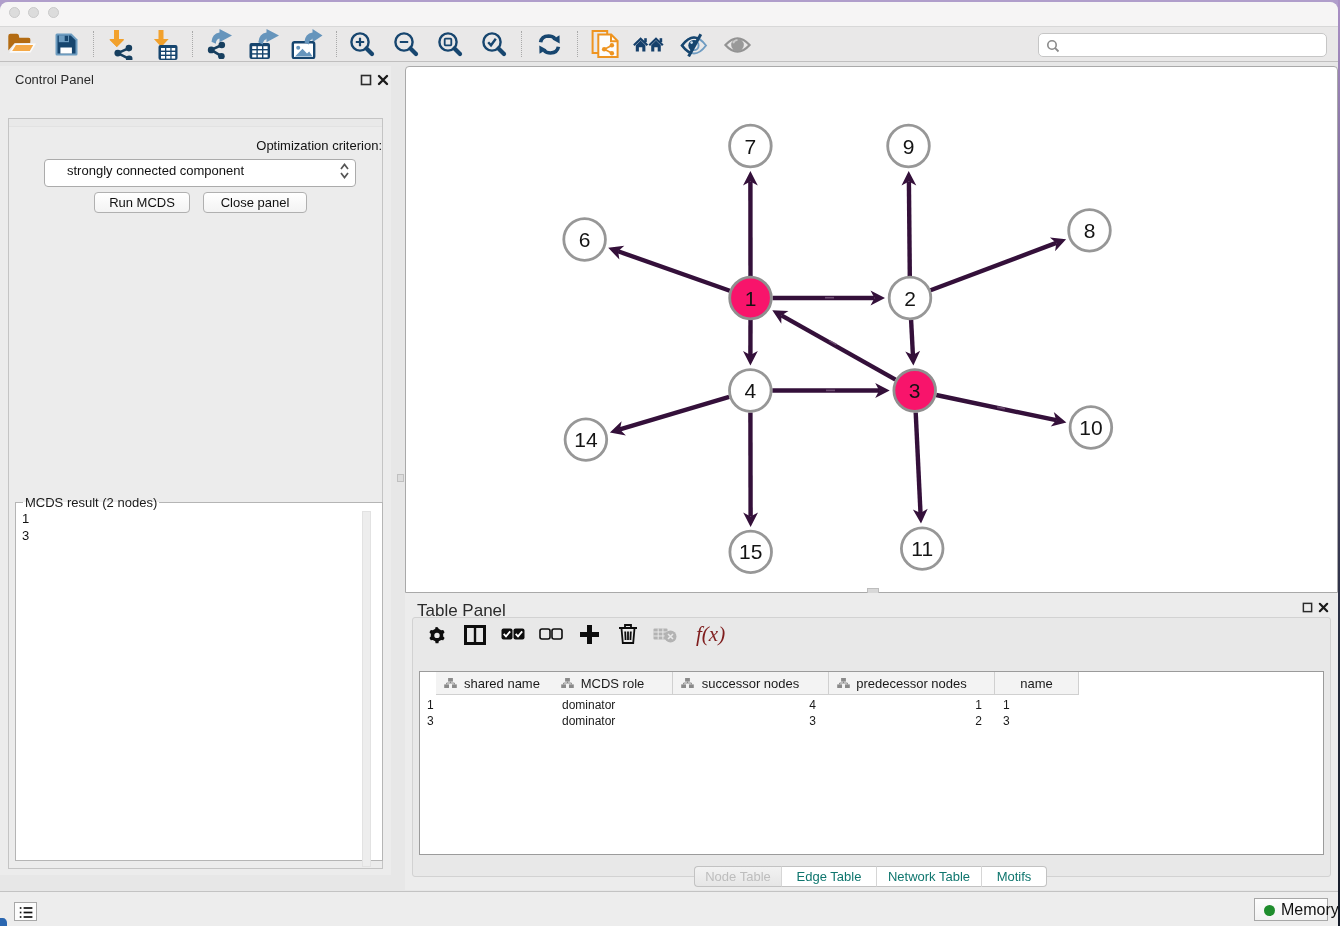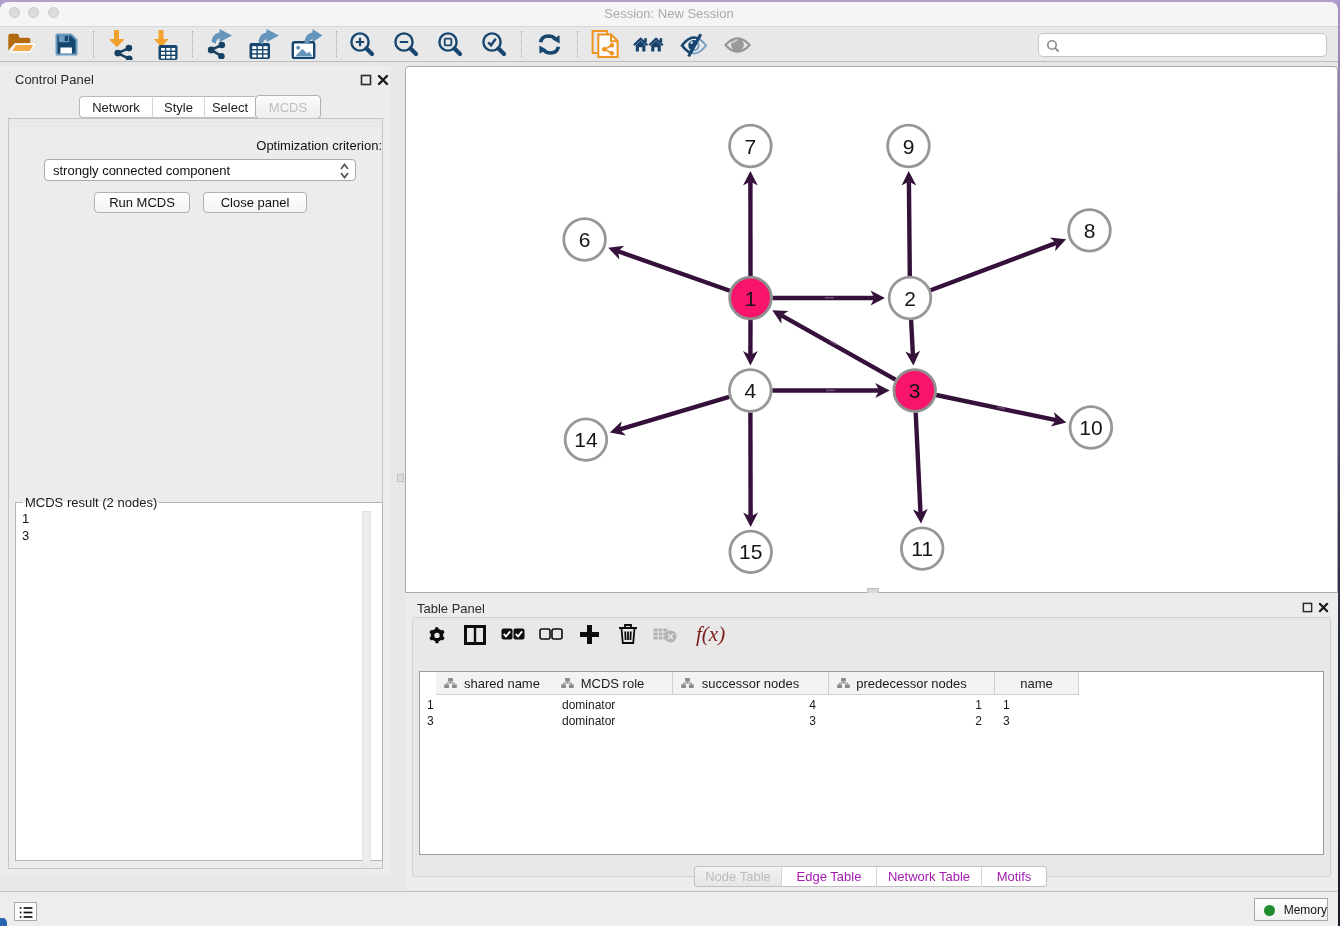--- a/index.html
+++ b/index.html
@@ -33,40 +33,39 @@
 #nettb { position:absolute; left:0; top:0; width:100%; height:21px; background:linear-gradient(#f2f2f2,#dcdbdb); border-bottom:1px solid #b3b3b3; border-radius:4px 4px 0 0; }
 #nettitle { position:absolute; top:3px; width:100%; text-align:center; font-size:13px; font-weight:bold; color:#2e2e2e; }
 #graph { position:absolute; left:-1px; top:20px; }
 .gedge line { stroke:#34103a; stroke-width:4.4; }
 .gedge polygon { fill:#34103a; }
 .gnode { stroke:#979797; stroke-width:2.8; fill:#fff; }
 .gnode.sel { fill:#f8146b; stroke:#8f8f8f; }
 .glabel { font-size:21px; fill:#141414; text-anchor:middle; }
 
 #tpanel { position:absolute; left:405px; top:591px; width:933px; height:297px; background:#ececec; }
-#tpanel-h { position:absolute; left:12px; top:8px; font-size:13px; color:#2b2b2b; }
+#tpanel-h { position:absolute; left:12px; top:8px; font-size:17px; color:#2b2b2b; }
 #tinner { position:absolute; left:7px; top:24px; width:919px; height:260px; background:#e8e8e8; border:1px solid #d2d2d2; border-radius:3px; }
 #ttable { position:absolute; left:6px; top:53px; width:905px; height:184px; background:#fff; border:1px solid #9b9b9b; }
 .thead { position:absolute; top:0; height:23px; background:#f3f3f3; border-right:1px solid #d0d0d0; border-bottom:1px solid #d0d0d0; font-size:13px; color:#1a1a1a; text-align:center; line-height:23px; }
 .trow { position:absolute; font-size:12px; color:#1a1a1a; height:16px; line-height:16px; }
 .sorticon { position:absolute; left:8px; top:5px; }
 #ttabs { position:absolute; left:289px; top:273px; height:21px; }
-.seg2 { float:left; height:21px; background:#fff; border-top:1px solid #c2c2c2; border-bottom:1px solid #c2c2c2; font-size:13px; color:#a21caf; text-align:center; line-height:20px; }
+.seg2 { float:left; height:21px; background:#fff; border-top:1px solid #c2c2c2; border-bottom:1px solid #c2c2c2; font-size:13px; color:#0f766e; text-align:center; line-height:20px; }
 
 #statusbar { position:absolute; left:0; top:889px; width:1338px; height:35px; background:#ededed; border-top:1px solid #c3c3c3; }
 </style>
 </head>
 <body>
 <div id="rightstrip"></div>
 <div id="win">
   <div id="titlebar">
     <div class="tl" style="left:9px;"></div>
     <div class="tl" style="left:28px;"></div>
     <div class="tl" style="left:48px;"></div>
-    <div id="wtitle">Session: New Session</div>
   </div>
   <div id="toolbar">
 
     <svg class="ticon" style="left:8px; top:6px;" width="28" height="21" viewBox="0 0 28 21">
       <path d="M0.3 17.5 L0.3 3 Q0.3 0.8 2.4 0.8 L8.8 0.8 Q10.6 0.8 10.9 2.6 L11.3 4.7 L20.5 4.7 Q22.6 4.7 22.4 6.9 L22.2 10 L6.5 10.2 Z" fill="#b36b12"></path>
       <path d="M7.4 11.3 L26.6 11.2 L22.2 18.8 L2.7 18.9 Z" fill="#f5a947" stroke="#fbfbfb" stroke-width="1.6"></path>
     </svg>
 
     <svg class="ticon" style="left:55px; top:6px;" width="23" height="23" viewBox="0 0 23 23">
       <path d="M2 0.5 H16.5 L22.5 6.5 V21 Q22.5 22.5 21 22.5 H2 Q0.5 22.5 0.5 21 V2 Q0.5 0.5 2 0.5 Z" fill="#6d9cc0"></path>
@@ -240,30 +239,24 @@
     </div>
   </div>
   <div id="cpanel">
     <div id="cpanel-h">Control Panel</div>
     <svg class="panicons" style="left:360px;" width="12" height="12" viewBox="0 0 12 12">
         <rect x="1.5" y="1.5" width="9" height="9" fill="none" stroke="#2b2b2b" stroke-width="1.6"></rect>
       </svg>
     <svg class="panicons" style="left:377px;" width="12" height="12" viewBox="0 0 12 12">
         <path d="M2 2 L10 10 M10 2 L2 10" stroke="#1a1a1a" stroke-width="2.4" stroke-linecap="round"></path>
       </svg>
-    <div id="cptabs">
-      <div class="seg" style="width:73px; border-left:1px solid #b9b9b9; border-radius:4px 0 0 4px;">Network</div>
-      <div class="seg" style="width:52px; border-left:1px solid #d6d6d6;">Style</div>
-      <div class="seg" style="width:51px; border-left:1px solid #d6d6d6;">Select</div>
-      <div class="seg" style="width:66px; border:1px solid #b0b0b0; border-radius:4px; color:#c0bfbf; background:linear-gradient(#fbfbfb,#ededed); margin-top:-1px; height:24px; line-height:23px;">MCDS</div>
-    </div>
     <div id="cpcontent">
       <div style="position:absolute; left:0; top:0; width:100%; height:8px; background:#e9e9e9; border-bottom:1px solid #e2e2e2;"></div>
       <div style="position:absolute; left:0; top:19px; width:100%; text-align:right; font-size:13px; color:#111;">Optimization criterion:</div>
-      <div id="dropdown" style="position:absolute; left:35px; top:40px; width:312px; height:22px; background:#fff; border:1px solid #ababab; border-radius:4px; font-size:13px; color:#111; line-height:21px; padding-left:8px;">strongly connected component
+      <div id="dropdown" style="position:absolute; left:35px; top:40px; width:312px; height:28px; background:#fff; border:1px solid #ababab; border-radius:4px; font-size:13px; color:#111; line-height:21px; padding-left:22px;">strongly connected component
         <svg style="position:absolute; right:6px; top:3px;" width="9" height="16" viewBox="0 0 9 16">
             <path d="M1 6 L4.5 1.5 L8 6" fill="none" stroke="#555" stroke-width="1.7"></path>
             <path d="M1 10 L4.5 14.5 L8 10" fill="none" stroke="#555" stroke-width="1.7"></path>
           </svg>
       </div>
       <div class="cbtn" style="position:absolute; left:85px; top:73px; width:96px;">Run MCDS</div>
       <div class="cbtn" style="position:absolute; left:194px; top:73px; width:104px;">Close panel</div>
       <fieldset id="mcdsbox">
         <legend>MCDS result (2 nodes)</legend>
         <div id="mcdslist">1<br>3</div>
@@ -459,18 +452,18 @@
           <g stroke="#111" stroke-width="1.7">
             <line x1="0.8" y1="2" x2="2.4" y2="2"></line>
             <line x1="4.6" y1="2" x2="13.4" y2="2"></line>
             <line x1="0.8" y1="6.5" x2="2.4" y2="6.5"></line>
             <line x1="4.6" y1="6.5" x2="13.4" y2="6.5"></line>
             <line x1="0.8" y1="11" x2="2.4" y2="11"></line>
             <line x1="4.6" y1="11" x2="13.4" y2="11"></line>
           </g>
         </svg>
     </div>
-    <div style="position:absolute; left:1254px; top:6px; width:74px; height:23px; background:linear-gradient(#fefefe,#f2f2f2); border:1px solid #a8a8a8; font-size:12px; color:#111; line-height:22px; padding-left:26px;text-align:right;">Memory
+    <div style="position:absolute; left:1254px; top:6px; width:74px; height:23px; background:linear-gradient(#fefefe,#f2f2f2); border:1px solid #a8a8a8; font-size:16px; color:#111; line-height:22px; padding-left:26px;">Memory
       <div style="position:absolute; left:9px; top:6px; width:11px; height:11px; border-radius:50%; background:#1f8d2d;"></div>
     </div>
   </div>
 </div>
 <div style="position:absolute; left:0px; top:918px; width:7px; height:8px; background:#2a66b0; border-radius:0 60% 0 0;"></div>
 
 </body></html>

